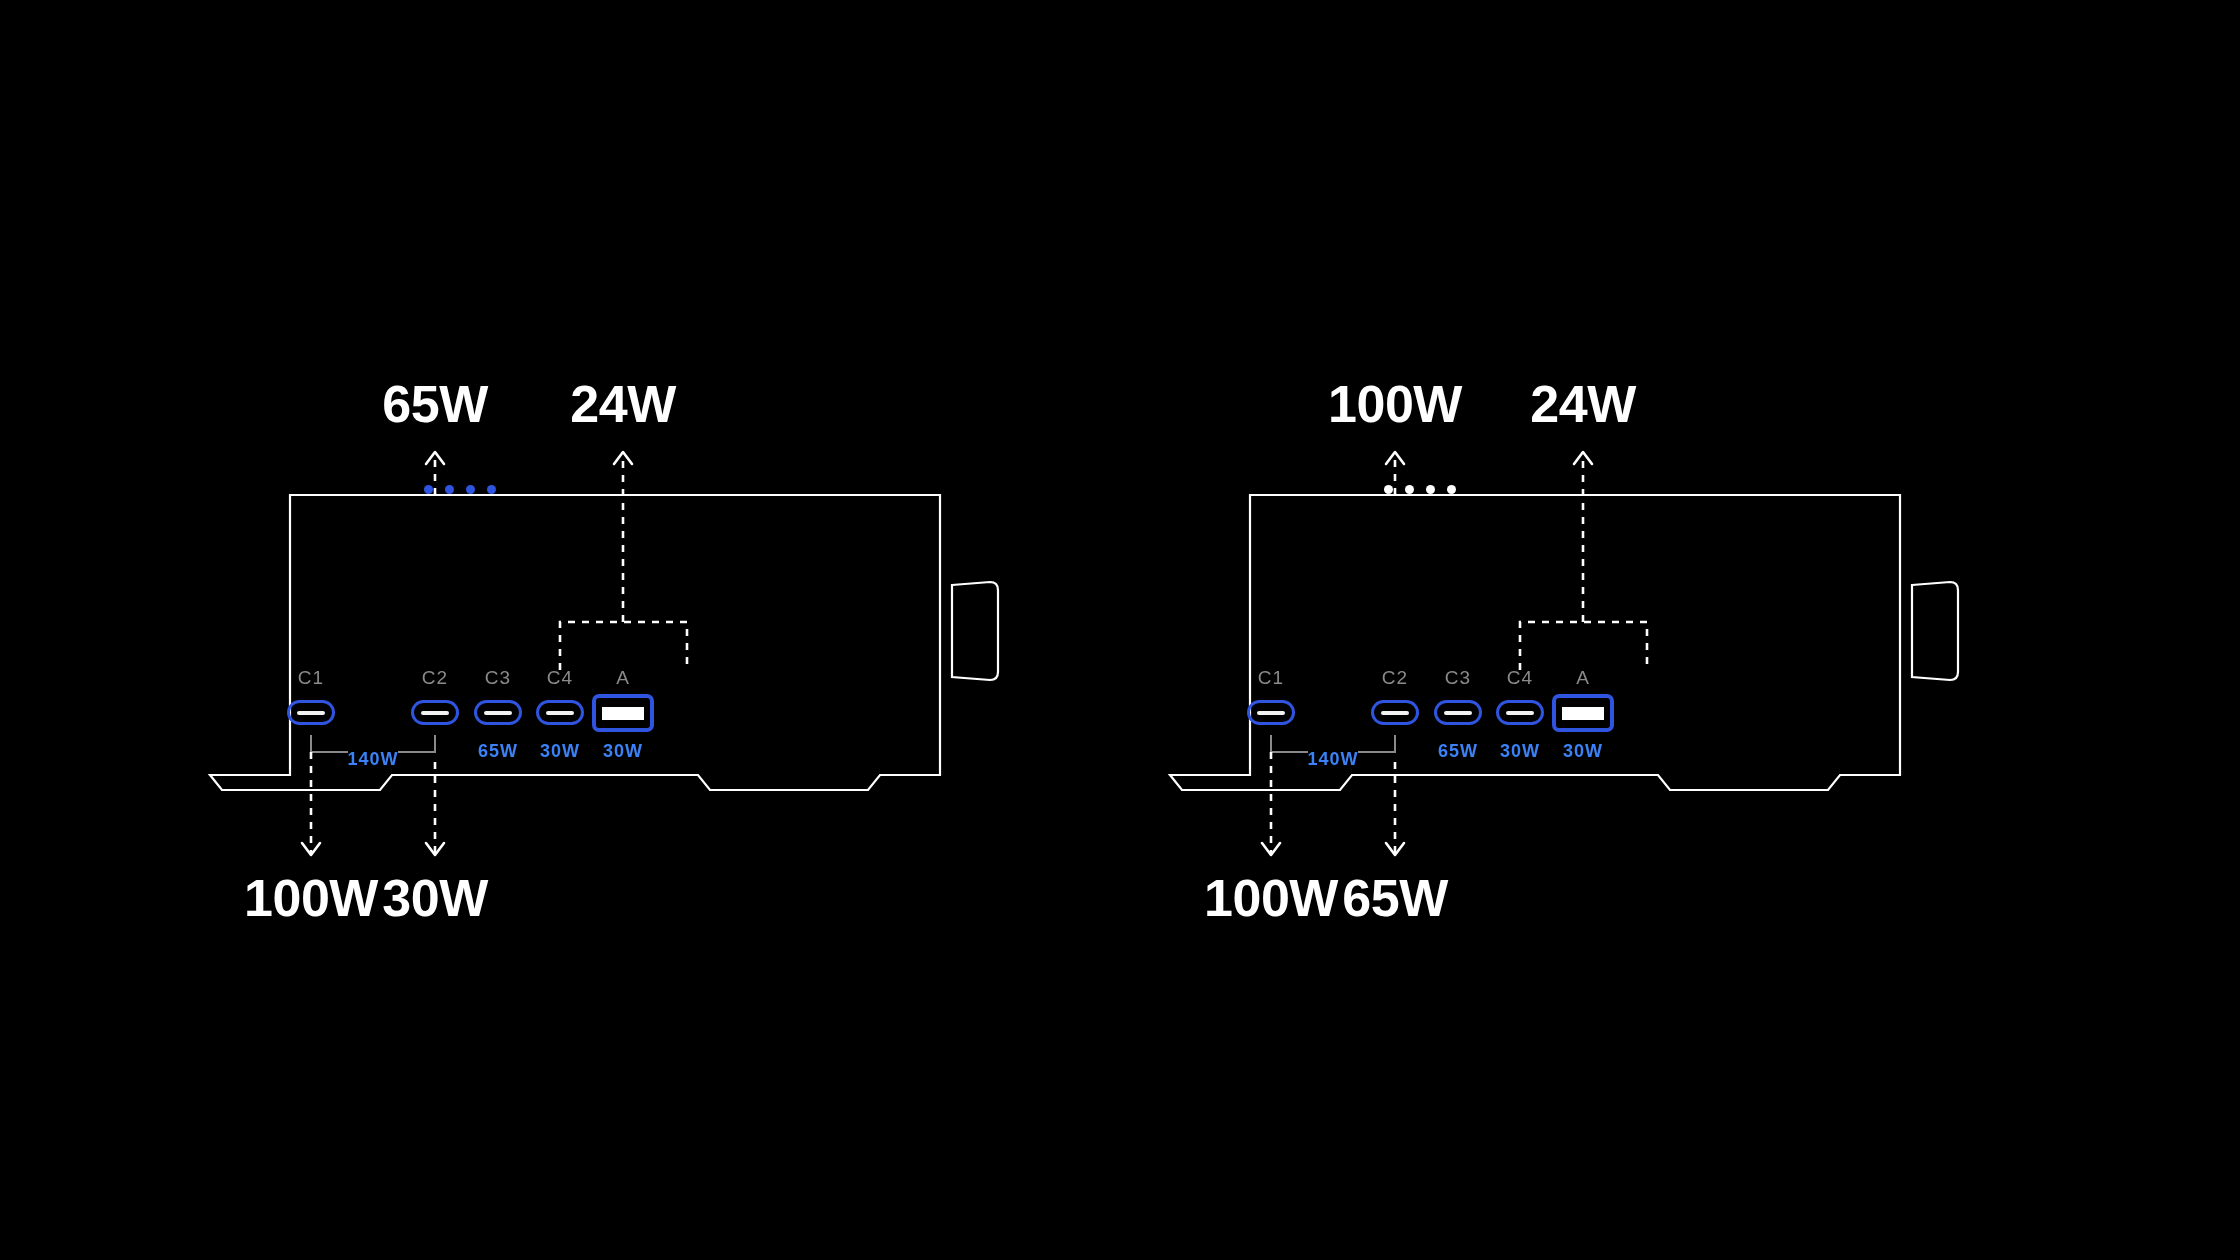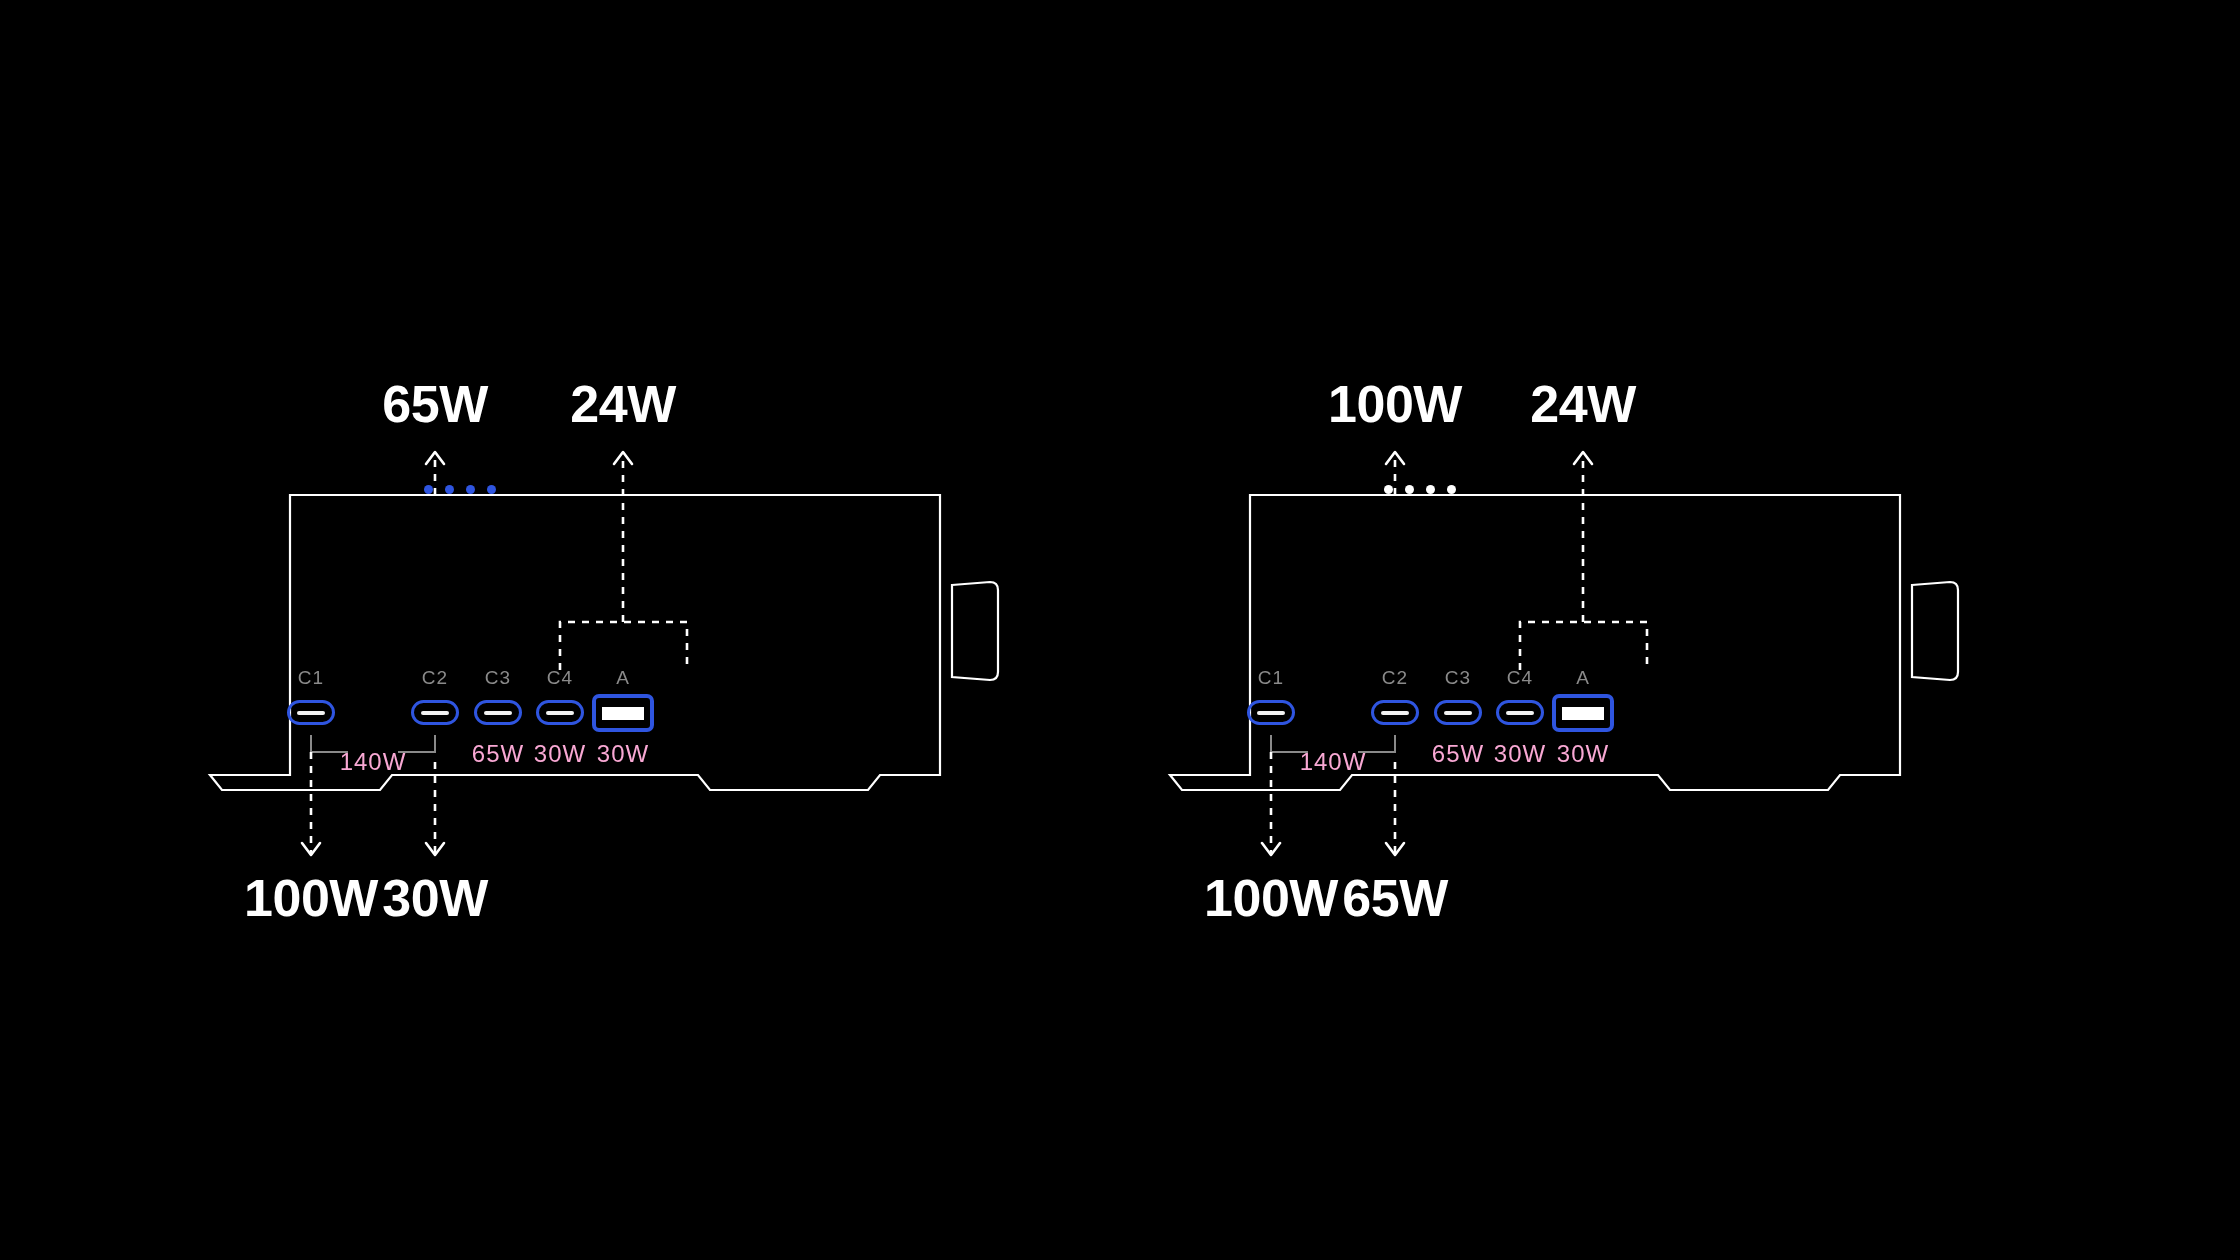--- a/index.html
+++ b/index.html
@@ -59,23 +59,23 @@
     letter-spacing: 1px;
     white-space: nowrap;
     transform: translateX(-50%);
     line-height: 1;
     top: 668px;
   }
 
   
   .port-watt {
     position: absolute;
-    color: #f9a8d4;
-    font-size: 24px;
-    font-weight: 400;
+    color: #3b82f6;
+    font-size: 18px;
+    font-weight: 700;
     letter-spacing: 1px;
     white-space: nowrap;
     transform: translateX(-50%);
     line-height: 1;
     top: 742px;
   }
 
   
   .port-c {
     position: absolute;

